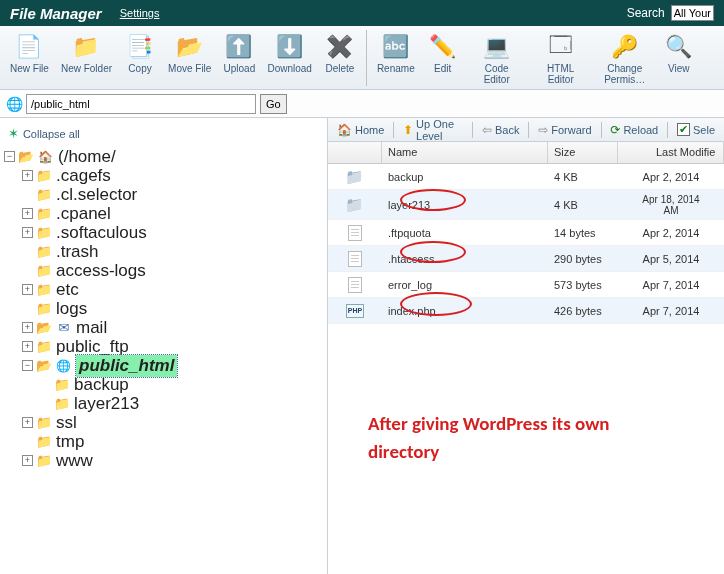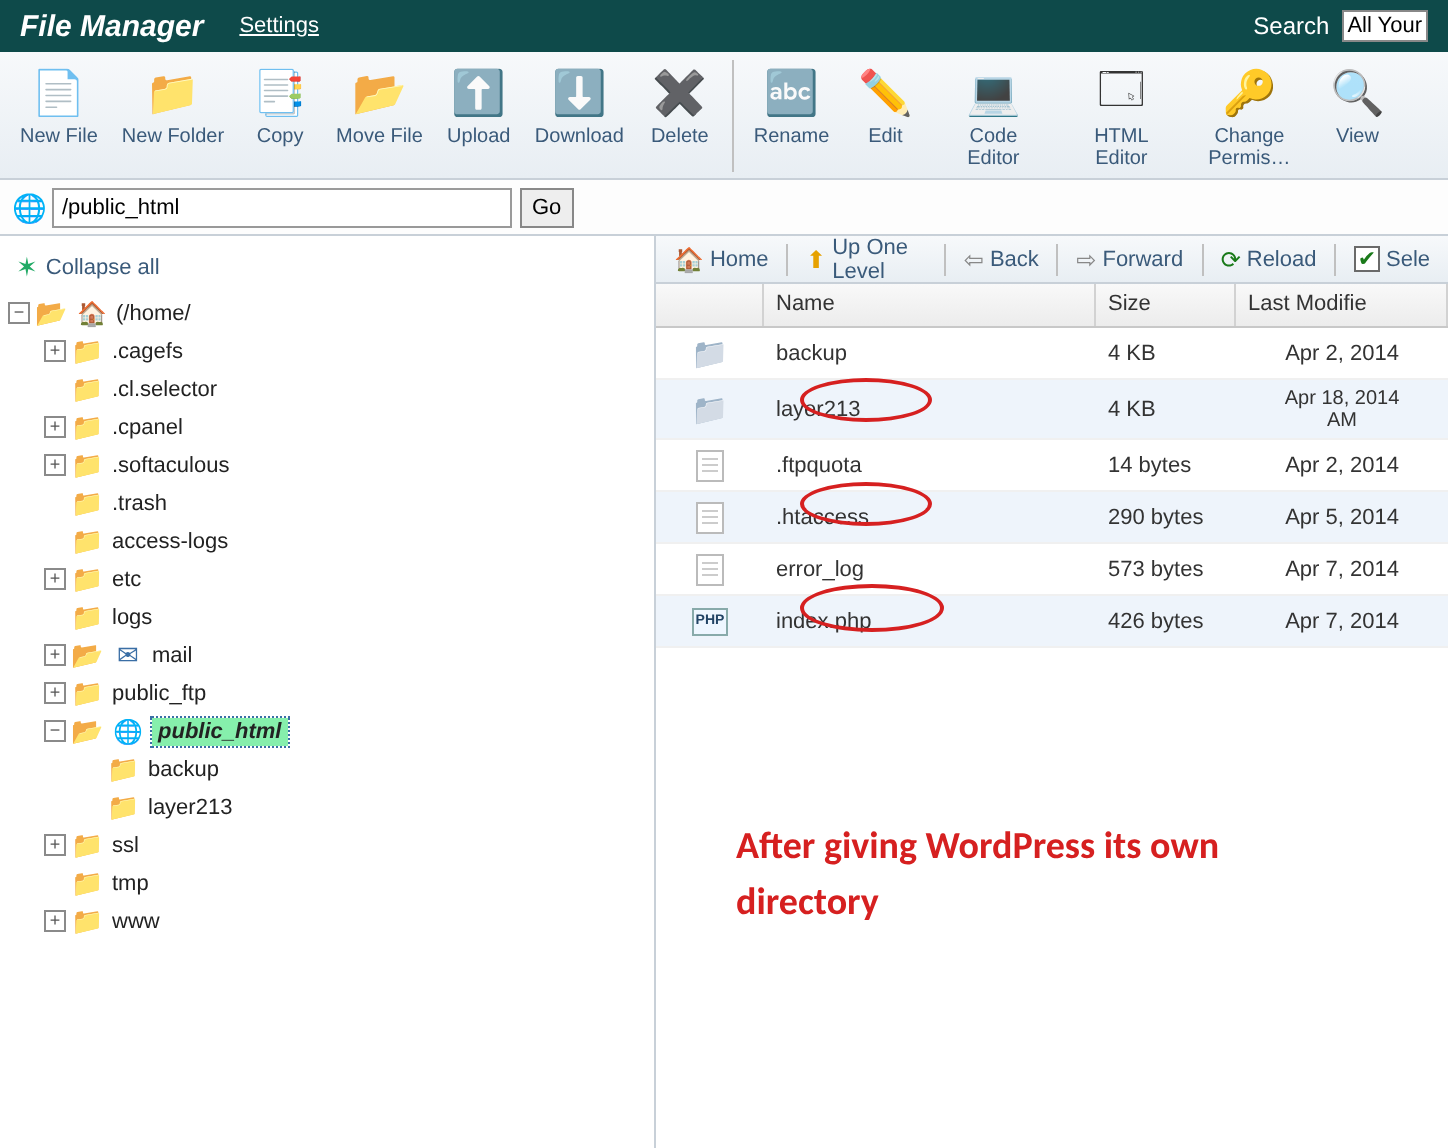--- a/index.html
+++ b/index.html
@@ -33,39 +33,39 @@
 .tree li { white-space: nowrap; }
 .row { display: flex; align-items: center; height: 19px; }
 .tog { width: 11px; height: 11px; border: 1px solid #8a8a8a; display: inline-flex; align-items: center; justify-content: center; font-size: 9px; line-height: 9px; color: #555; margin-right: 3px; cursor: pointer; background: #fff; }
 .tog.blank { border: none; background: transparent; }
 .fic { width: 16px; height: 14px; margin-right: 4px; display: inline-flex; align-items: center; justify-content: center; font-size: 13px; }
 .fic.folder::before { content: "📁"; }
 .fic.folder-open::before { content: "📂"; }
 .fic.home::before { content: "🏠"; font-size:12px; }
 .fic.globe::before { content: "🌐"; font-size:12px; }
 .fic.mail::before { content: "✉"; color:#3a6ea5; }
-.nlabel { font-size: 11px; color: #222; }
+.nlabel { font-size: 17px; color: #222; }
 .nlabel.bold { font-weight: bold; }
 .sel { background: #86efac; outline: 1px dotted #3a6ea5; font-style: italic; }
 ul.ch { padding-left: 18px; }
 
 .right { flex: 1; display: flex; flex-direction: column; position: relative; }
 
 .navbar { height: 24px; background: linear-gradient(#f7f9fb,#e8eef3); border-bottom: 1px solid #c8d0d8; display: flex; align-items: center; padding: 0 4px; gap: 2px; }
 .nbtn { display: flex; align-items: center; padding: 1px 5px; font-size: 11px; color: #3a5a7a; cursor: pointer; }
 .nbtn .ni { margin-right: 3px; font-size: 12px; }
 .nsep { width: 1px; height: 16px; background: #c0c0c0; margin: 0 2px; }
 .chk { width: 13px; height: 13px; border: 1px solid #6a6a6a; display: inline-flex; align-items: center; justify-content: center; color: #1a7a1a; font-size: 11px; margin-right: 3px; background:#fff; }
 
 .gridhead { display: flex; height: 22px; background: linear-gradient(#f9f9f9,#ececec); border-bottom: 1px solid #c8c8c8; }
 .gh { border-right: 1px solid #d2d2d2; padding: 4px 6px; font-size: 11px; color: #333; }
 .gh.icon { width: 54px; }
 .gh.name { width: 166px; }
 .gh.size { width: 70px; }
-.gh.mod { flex: 1; }
+.gh.mod { flex: 1; margin-left: 32px; }
 
 .gridbody { }
 .gr { display: flex; height: 26px; align-items: center; border-bottom: 1px solid #f0f0f0; }
 .gr.alt { background: #eef4fb; }
 .gc { padding: 0 6px; font-size: 11px; }
 .gc.icon { width: 54px; display: flex; justify-content: center; }
 .gc.name { width: 166px; position: relative; }
 .gc.size { width: 70px; }
 .gc.mod { flex: 1; text-align: center; }
 .ficon { width: 18px; height: 16px; display: inline-flex; align-items: center; justify-content: center; font-size: 15px; }

